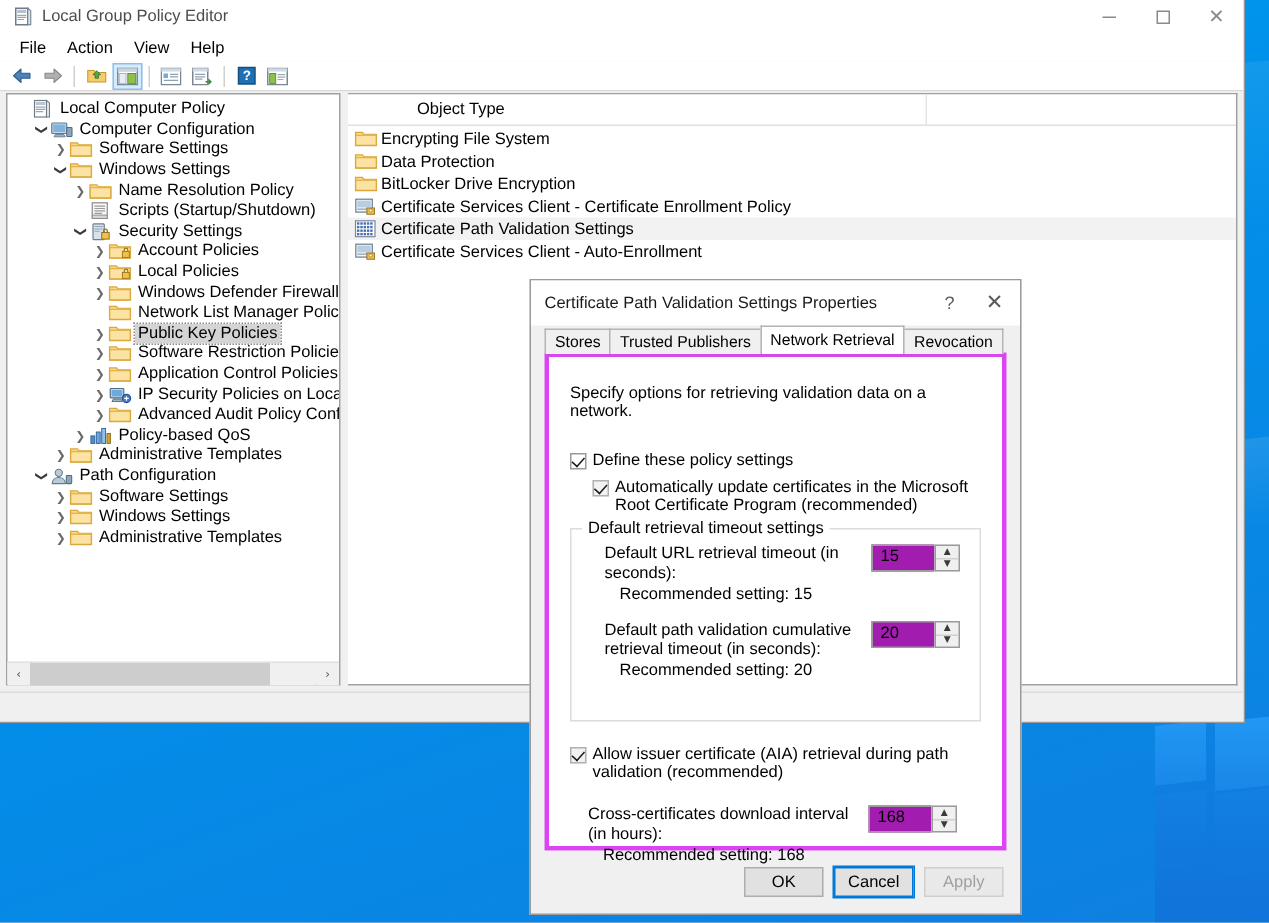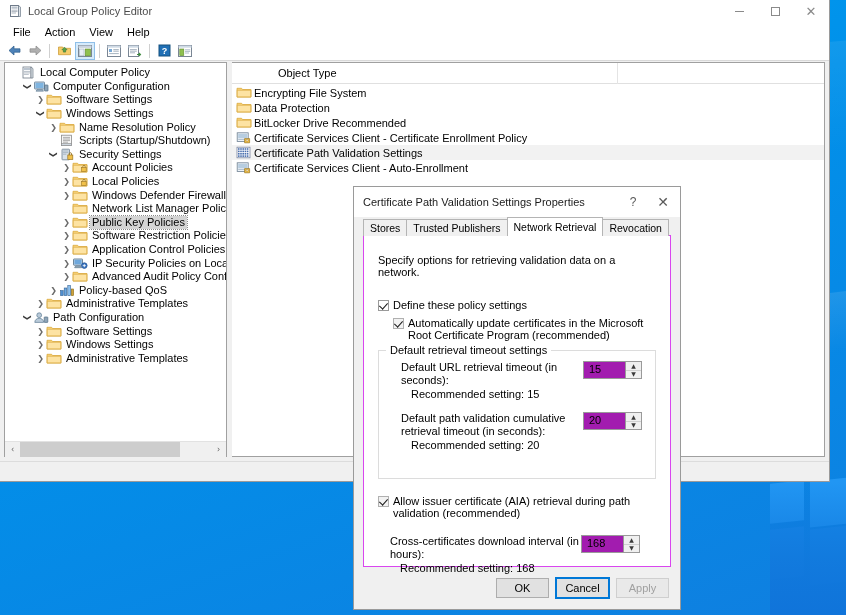--- a/index.html
+++ b/index.html
@@ -298,21 +298,21 @@
     padding-top: 4px;
     position: relative;
     z-index: 3;
     border-color: #b4b4b4;
   }
 
   #tab-body {
     margin: 0 9px 0 9px;
     flex: 1;
     background: #fff;
-    border: 1px solid #d946ef;
+    border: 3px solid #d946ef;
     position: relative;
     padding: 18px 14px 0 14px;
     min-height: 0;
     margin-top: -1px;
   }
   .intro {
     font-size: 11px;
     margin-bottom: 21px;
   }
   .chk-row {
@@ -760,21 +760,21 @@
                 <path d="M1 2.3h4.6l1 1.2H15v7.6H1z" fill="#fbd77f" stroke="#d9a83c" stroke-width="0.8"></path>
                 <path d="M1.2 4.2h13.6v6.7H1.2z" fill="#fde3a3" stroke="#d9a83c" stroke-width="0.7"></path>
               </svg></span>
             <span>Data Protection</span>
           </div>
           <div class="lrow">
             <span class="licon"><svg width="16" height="13" viewBox="0 0 16 13">
                 <path d="M1 2.3h4.6l1 1.2H15v7.6H1z" fill="#fbd77f" stroke="#d9a83c" stroke-width="0.8"></path>
                 <path d="M1.2 4.2h13.6v6.7H1.2z" fill="#fde3a3" stroke="#d9a83c" stroke-width="0.7"></path>
               </svg></span>
-            <span>BitLocker Drive Recommended</span>
+            <span>BitLocker Drive Encryption</span>
           </div>
           <div class="lrow">
             <span class="licon"><svg width="16" height="13" viewBox="0 0 16 13">
                 <rect x="1.2" y="1.8" width="11" height="8.6" fill="#eef3f8" stroke="#6c7f90" stroke-width="0.8"></rect>
                 <rect x="2.2" y="2.8" width="9" height="4.4" fill="#b7cde0"></rect>
                 <path d="M2.2 8.4h9" stroke="#90a5b8" stroke-width="0.7"></path>
                 <path d="M8.6 7.6h5v4.2h-5z" fill="#f0c04a" stroke="#9a7520" stroke-width="0.7"></path>
                 <circle cx="11.1" cy="9.3" r="1" fill="#ffffff" stroke="#9a7520" stroke-width="0.5"></circle>
               </svg></span>
             <span>Certificate Services Client - Certificate Enrollment Policy</span>

